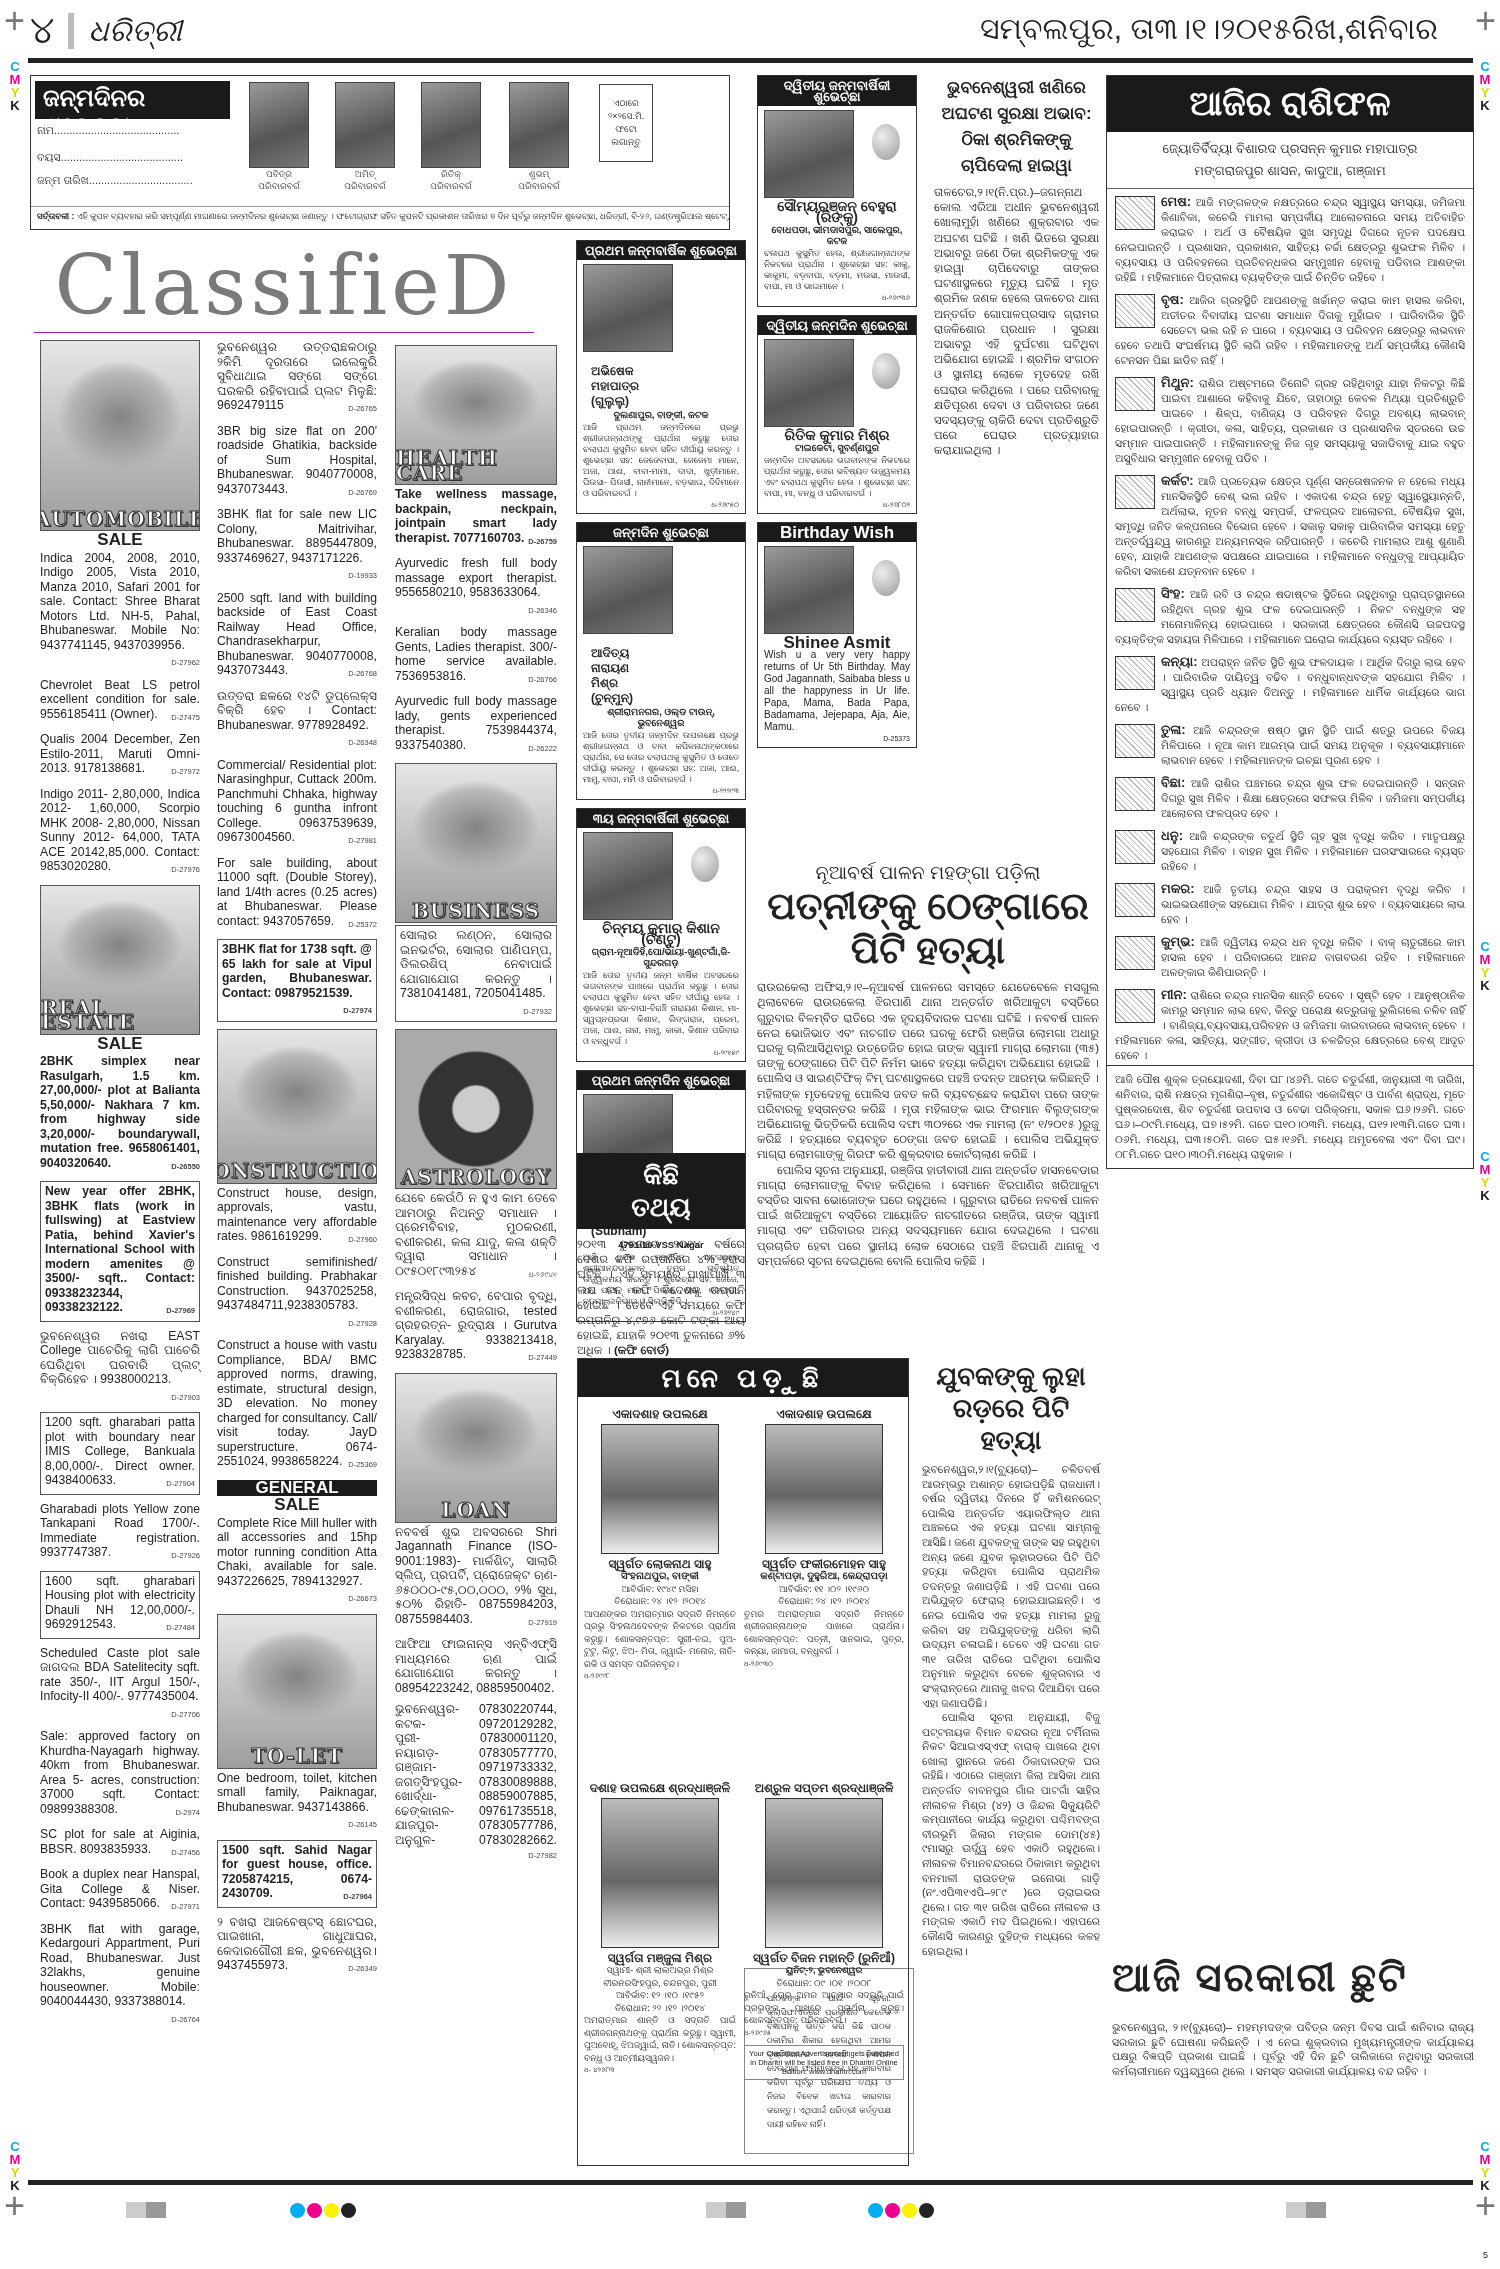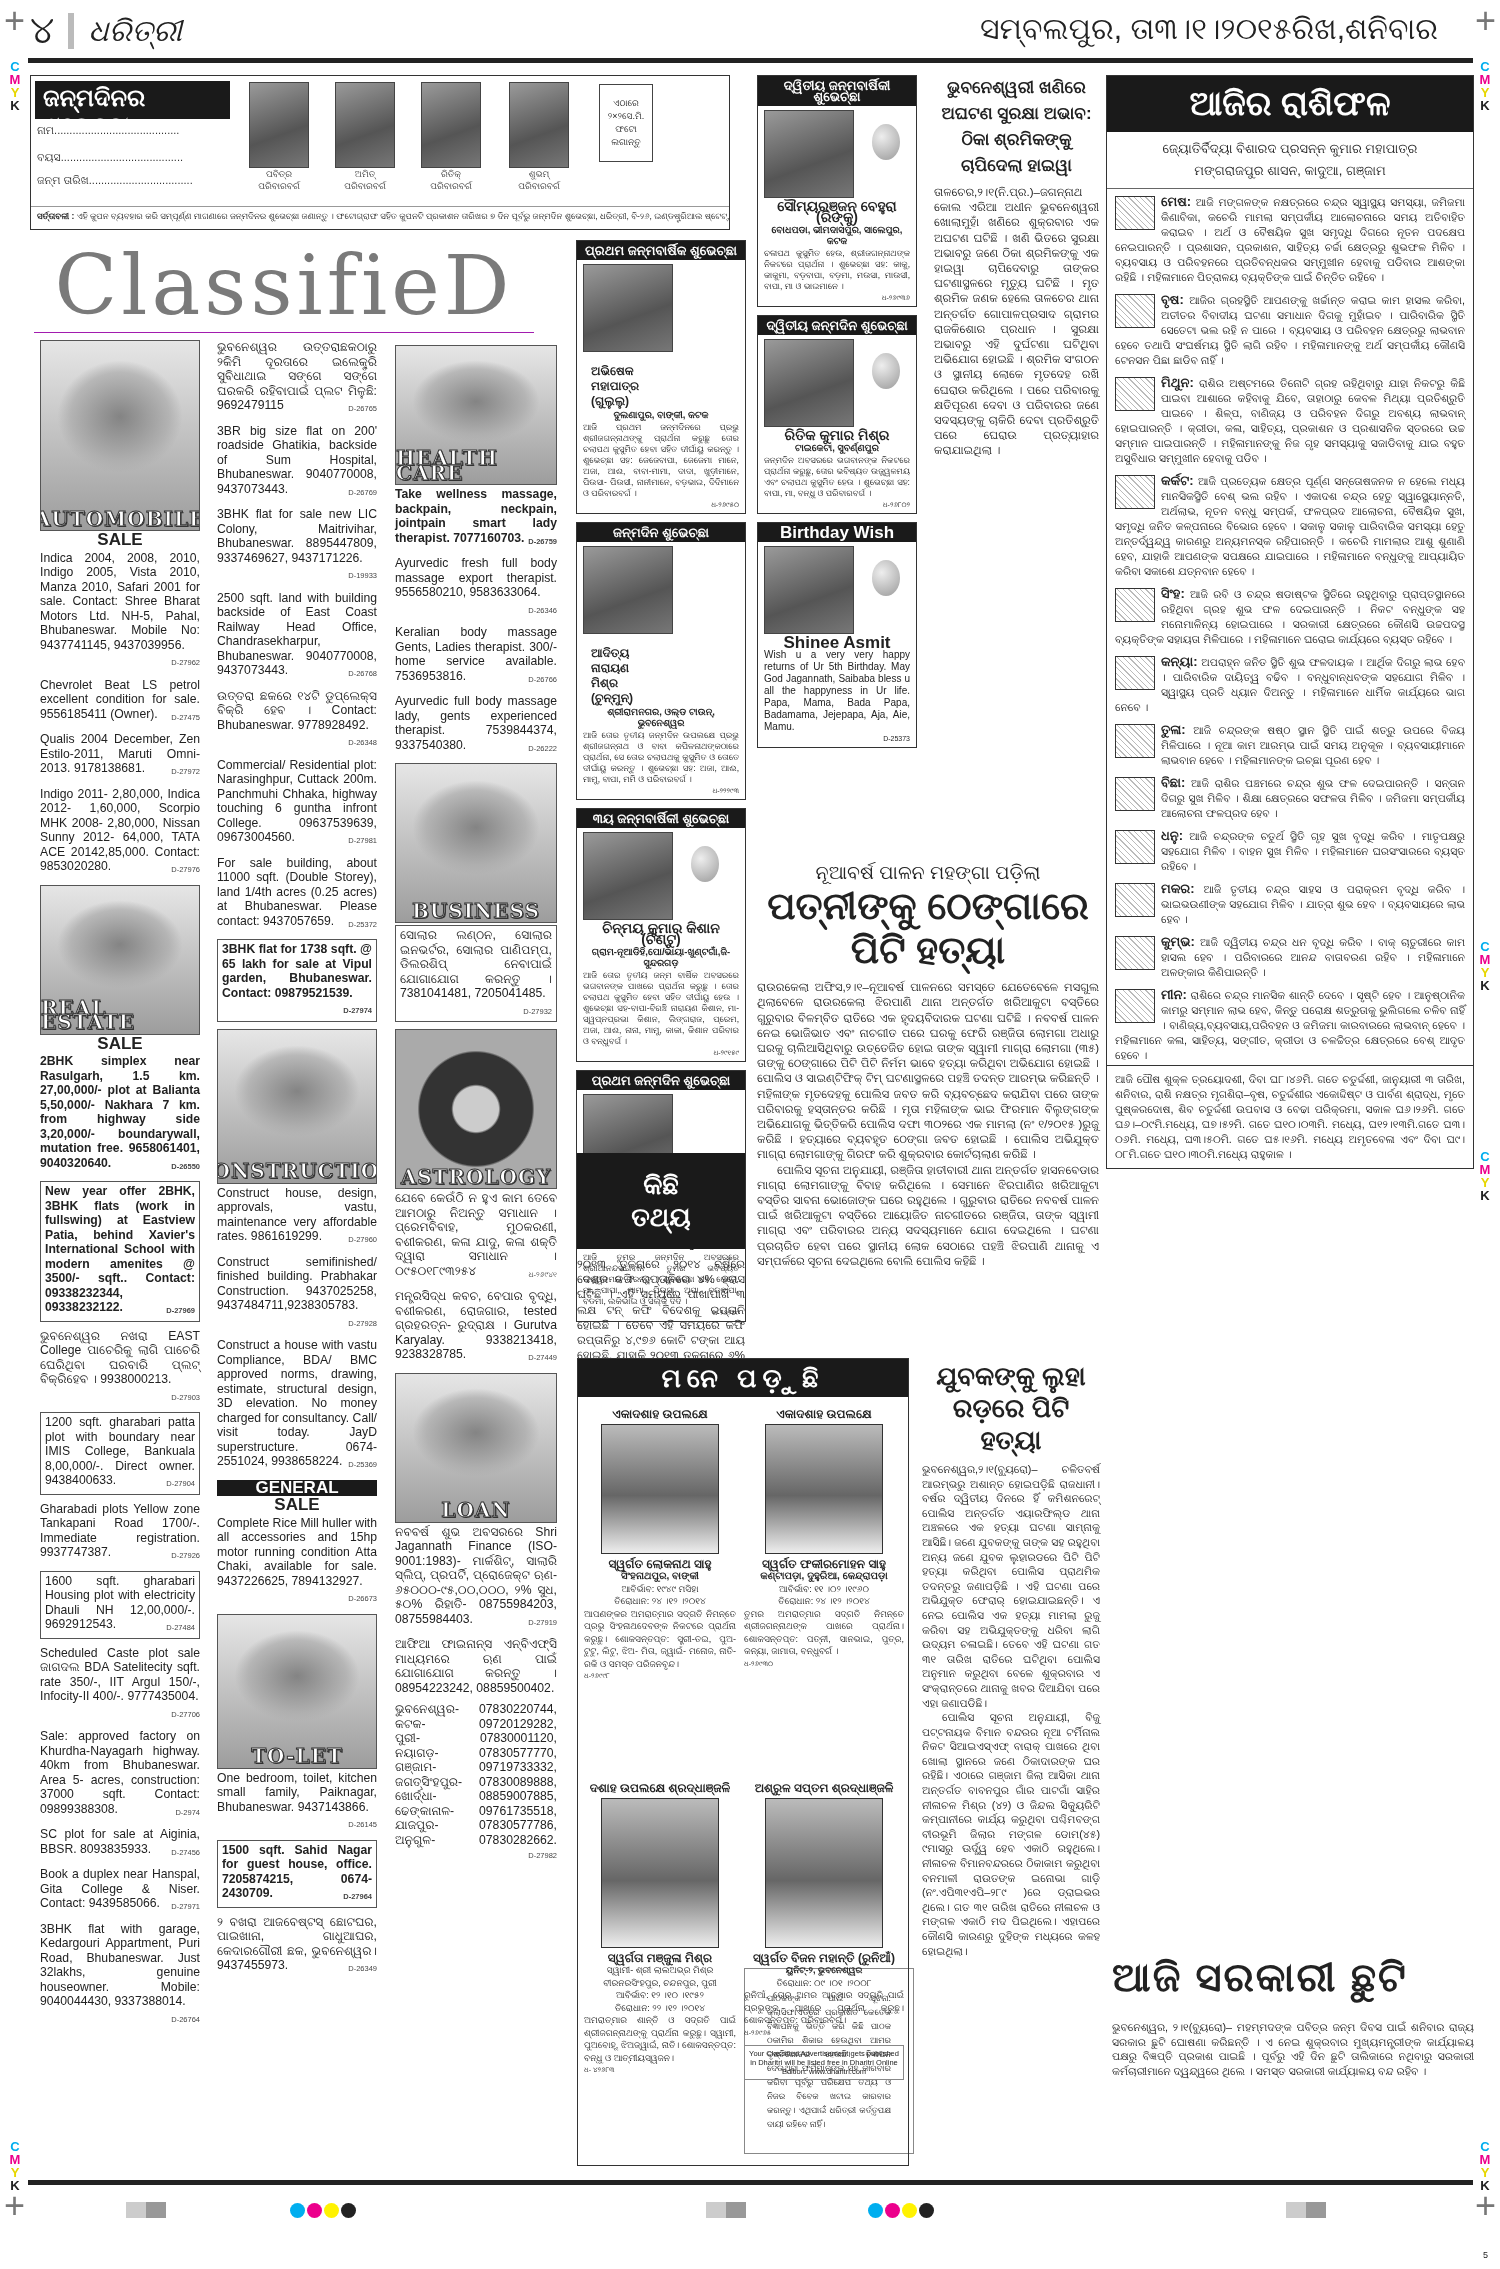--- a/index.html
+++ b/index.html
@@ -43,21 +43,21 @@
 .card-photo{width:90px;height:88px;display:inline-block;vertical-align:top}
 .card-name{font-size:14px;font-weight:bold;text-align:center;margin:3px 0 1px}
 .card-place{font-size:9.5px;text-align:center;font-weight:bold;margin-bottom:2px}
 .card-txt{text-align:justify;font-size:8.5px;line-height:11px}
 .card-code{font-size:7px;text-align:right}
 .balloon{display:inline-block;width:28px;height:36px;border-radius:50%;background:radial-gradient(circle at 35% 35%,#eee,#999);margin:14px 0 0 18px;vertical-align:top}
 .side-name{display:inline-block;width:68px;font-size:12px;font-weight:bold;vertical-align:top;padding:12px 0 0 8px;line-height:15px}
 
 .news{font-size:11.5px;line-height:15.2px;text-align:justify}
 .headline{text-align:center;font-weight:bold}
-.kichhi{background:#1a1a1a;color:#fff;text-align:center;font-size:26px;font-weight:bold;padding:16px;line-height:32px;margin:8px 0 8px}
+.kichhi{background:#1a1a1a;color:#fff;text-align:center;font-size:26px;font-weight:bold;padding:6px;line-height:32px;margin:8px 0 8px}
 
 .rashi{left:1106px;top:75px;width:368px;border:1.5px solid #333}
 .rashi-title{background:#1a1a1a;color:#fff;text-align:center;font-size:34px;font-weight:bold;padding:8px 0}
 .rashi-sub{text-align:center;font-size:13px;line-height:22px;padding:6px 0;border-bottom:1px solid #666}
 .sign{padding:5px 8px 2px;font-size:10.8px;line-height:15px;text-align:justify}
 .sign-icon{float:left;width:40px;height:34px;border:1.5px solid #333;margin:2px 6px 1px 0;background:repeating-linear-gradient(45deg,#fff 0 3px,#bbb 3px 4px)}
 .sign b{font-size:13px}
 .panji{padding:6px 8px;font-size:10.8px;line-height:15px;border-top:1px solid #333;text-align:justify}
 .holiday-h{left:1112px;top:1955px;font-size:40px;font-weight:bold;letter-spacing:2px}
 .holiday-t{left:1112px;top:2020px;width:362px;font-size:10.8px;line-height:14.5px;text-align:justify}

